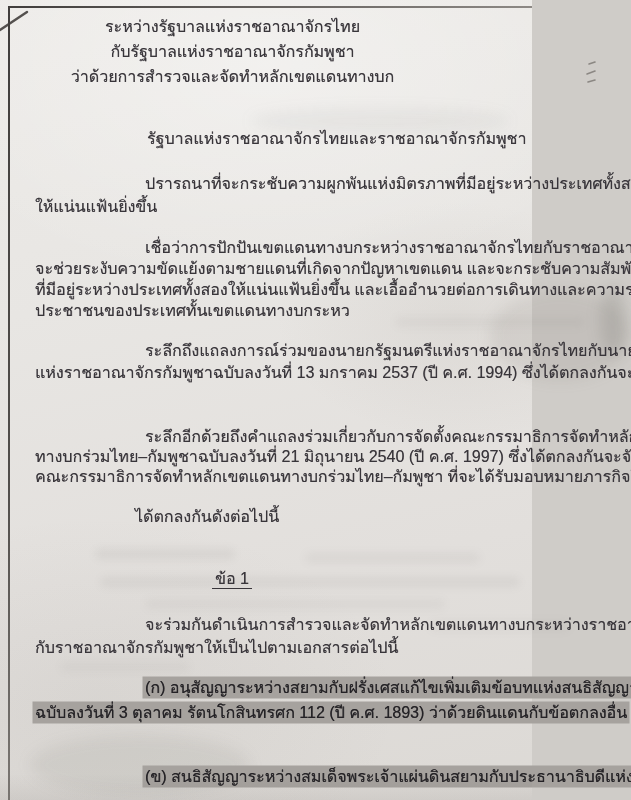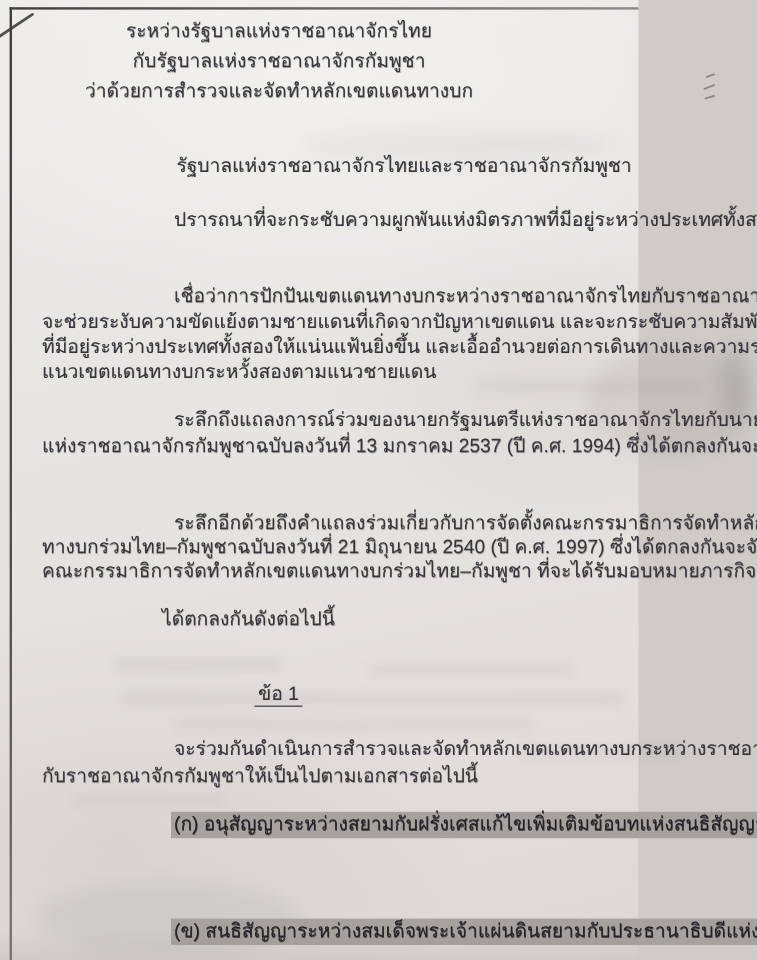--- a/index.html
+++ b/index.html
@@ -104,27 +104,28 @@
   <header class="blk blk-title">
     <div class="line">ระหว่างรัฐบาลแห่งราชอาณาจักรไทย</div>
     <div class="line">กับรัฐบาลแห่งราชอาณาจักรกัมพูชา</div>
     <div class="line">ว่าด้วยการสำรวจและจัดทำหลักเขตแดนทางบก</div>
   </header>
 
   <div class="blk blk-parties line">รัฐบาลแห่งราชอาณาจักรไทยและราชอาณาจักรกัมพูชา</div>
 
   <section class="blk blk-p1">
     <div class="line ind">ปรารถนาที่จะกระชับความผูกพันแห่งมิตรภาพที่มีอยู่ระหว่างประเทศทั้งสอง</div>
+    <div class="line">ให้แน่นแฟ้นยิ่งขึ้น</div>
   </section>
 
   <section class="blk blk-p2">
     <div class="line ind">เชื่อว่าการปักปันเขตแดนทางบกระหว่างราชอาณาจักรไทยกับราชอาณาจักรกัมพูชา</div>
     <div class="line">จะช่วยระงับความขัดแย้งตามชายแดนที่เกิดจากปัญหาเขตแดน และจะกระชับความสัมพันธ์ฉันมิตร</div>
     <div class="line">ที่มีอยู่ระหว่างประเทศทั้งสองให้แน่นแฟ้นยิ่งขึ้น และเอื้ออำนวยต่อการเดินทางและความร่วมมือของ</div>
-    <div class="line">แนวเขตแดนทางบกระหวั้งสองตามแนวชายแดน</div>
+    <div class="line">ประชาชนของประเทศทั้นเขตแดนทางบกระหว</div>
   </section>
 
   <section class="blk blk-p3">
     <div class="line ind">ระลึกถึงแถลงการณ์ร่วมของนายกรัฐมนตรีแห่งราชอาณาจักรไทยกับนายกรัฐมนตรี</div>
     <div class="line">แห่งราชอาณาจักรกัมพูชาฉบับลงวันที่ 13 มกราคม 2537 (ปี ค.ศ. 1994) ซึ่งได้ตกลงกันจะจัดตั้ง</div>
   </section>
 
   <section class="blk blk-p4">
     <div class="line ind">ระลึกอีกด้วยถึงคำแถลงร่วมเกี่ยวกับการจัดตั้งคณะกรรมาธิการจัดทำหลักเขตแดน</div>
     <div class="line">ทางบกร่วมไทย–กัมพูชาฉบับลงวันที่ 21 มิถุนายน 2540 (ปี ค.ศ. 1997) ซึ่งได้ตกลงกันจะจัดตั้ง</div>
@@ -139,20 +140,23 @@
 
   <section class="blk blk-art">
     <div class="line ind">จะร่วมกันดำเนินการสำรวจและจัดทำหลักเขตแดนทางบกระหว่างราชอาณาจักรไทย</div>
     <div class="line">กับราชอาณาจักรกัมพูชาให้เป็นไปตามเอกสารต่อไปนี้</div>
   </section>
 
   <section class="blk blk-ka">
     <div class="line ind">
       <span class="hl">(ก) อนุสัญญาระหว่างสยามกับฝรั่งเศสแก้ไขเพิ่มเติมข้อบทแห่งสนธิสัญญา</span>
     </div>
+    <div class="line">
+      <span class="hl">ฉบับลงวันที่ 3 ตุลาคม รัตนโกสินทรศก 112 (ปี ค.ศ. 1893) ว่าด้วยดินแดนกับข้อตกลงอื่น</span>
+    </div>
   </section>
 
   <section class="blk blk-kho">
     <div class="line ind">
       <span class="hl">(ข) สนธิสัญญาระหว่างสมเด็จพระเจ้าแผ่นดินสยามกับประธานาธิบดีแห่ง</span>
     </div>
   </section>
 
 </div>
 

